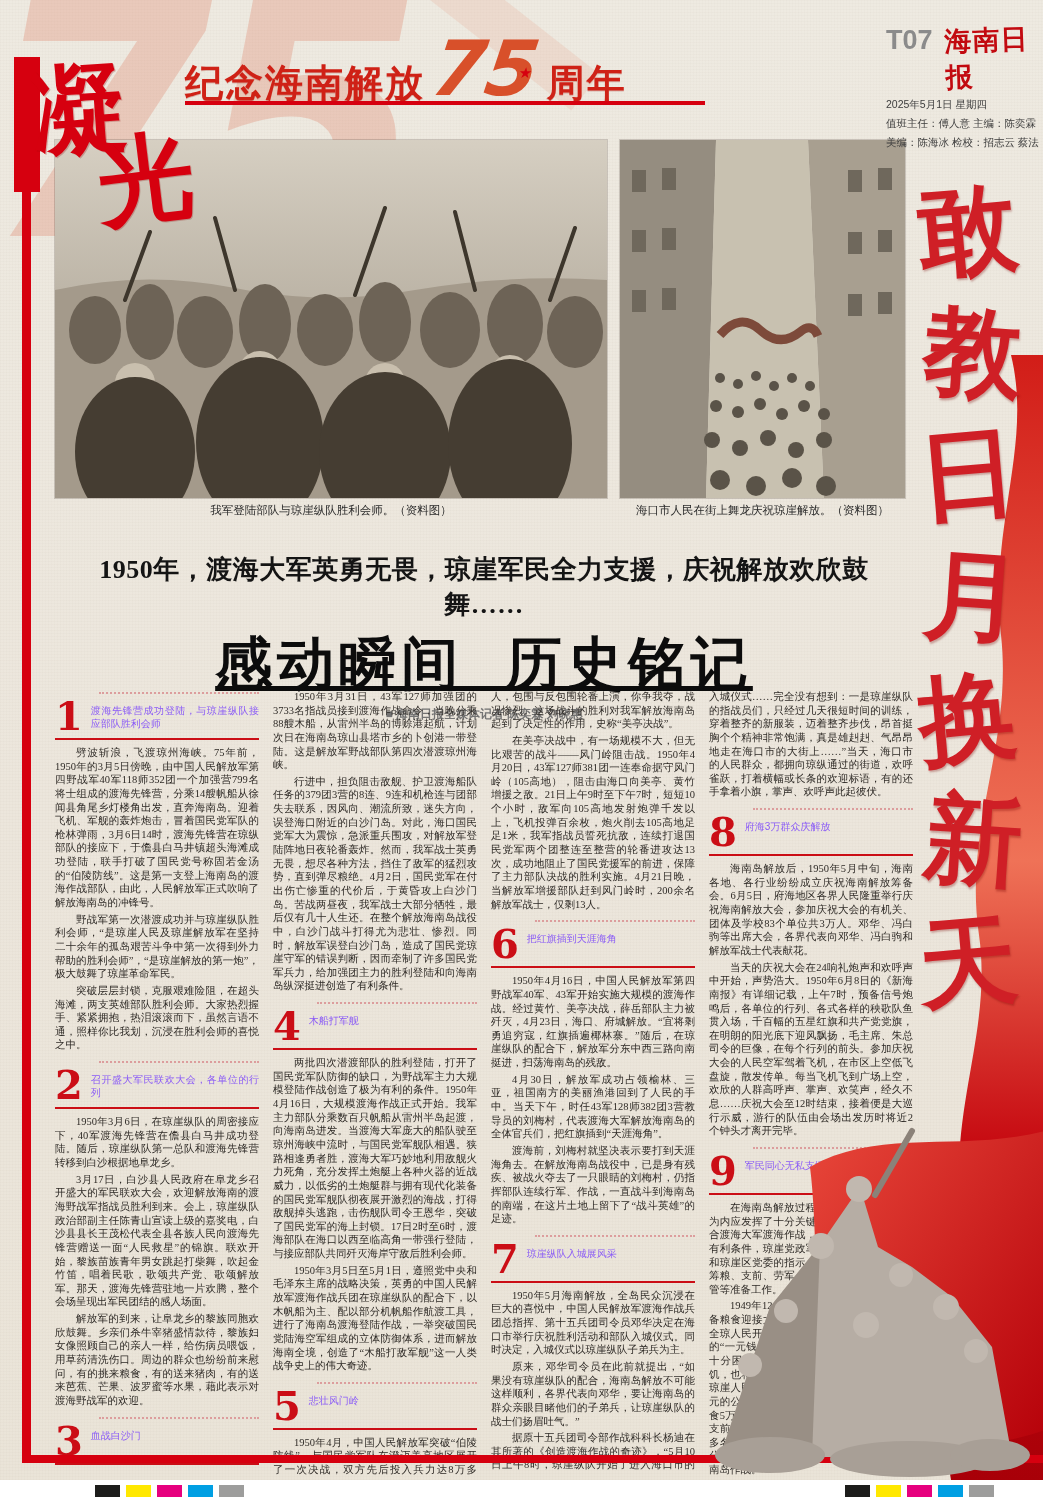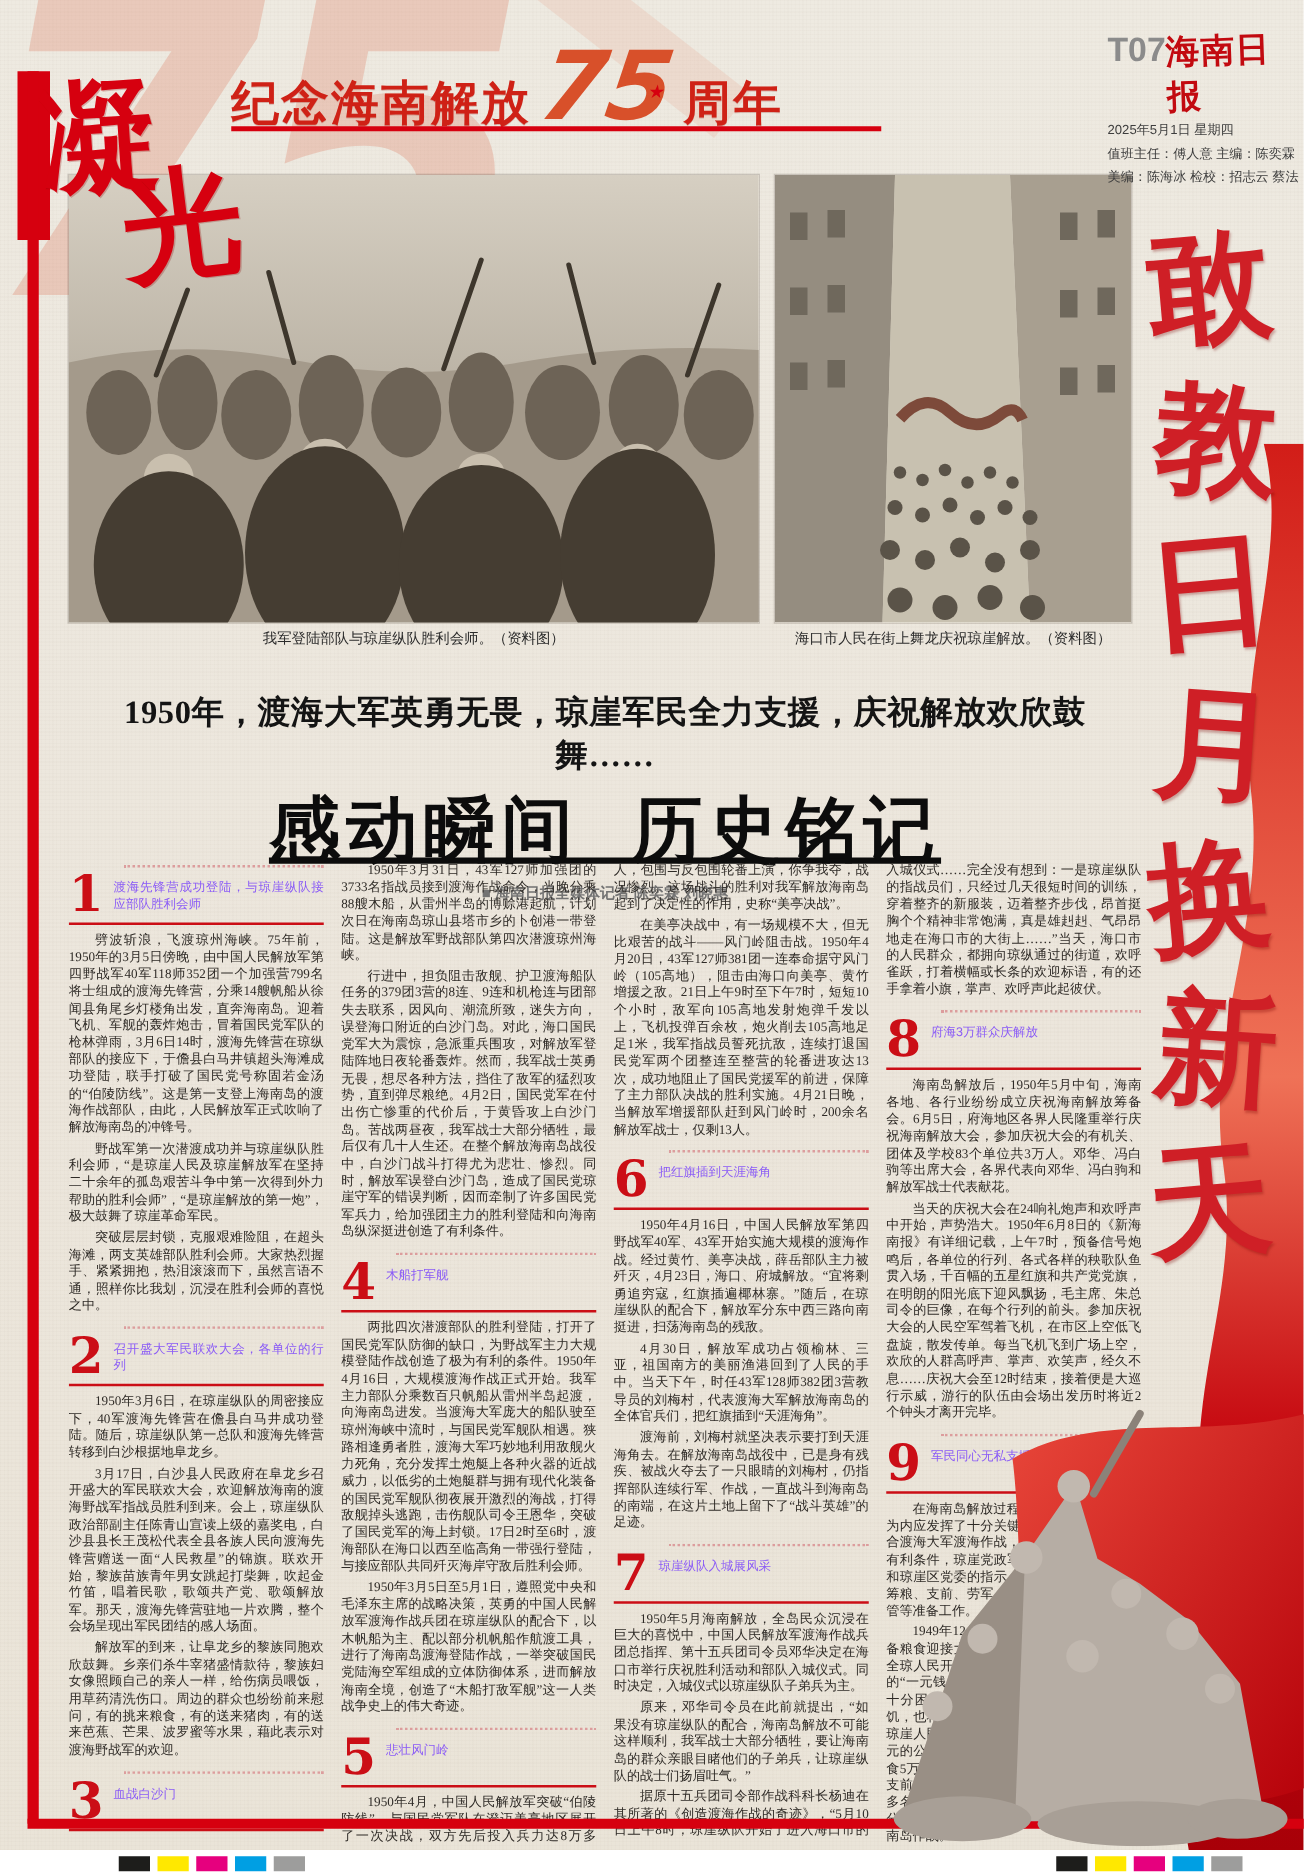--- a/index.html
+++ b/index.html
@@ -25,21 +25,21 @@
   
   .banner{position:absolute;left:185px;top:30px;height:72px;display:flex;align-items:flex-end;z-index:6;}
   .banner-text{font-family:"Liberation Sans",sans-serif;font-weight:900;font-size:38px;line-height:1;
     color:#cf2116;letter-spacing:2px;text-shadow:0 1px 0 rgba(150,20,10,.25);}
   .banner-num{position:relative;font-family:"DejaVu Sans",sans-serif;font-weight:900;font-style:italic;
     font-size:76px;line-height:.85;color:#d8502a;margin:0 8px;transform:skewX(-8deg);}
   .banner-star{position:absolute;right:6px;top:30px;font-size:15px;color:#d6000f;font-style:normal;}
   .banner-rule{position:absolute;left:185px;top:101px;width:520px;height:4px;background:#d6000f;z-index:6;}
   
   .masthead{position:absolute;left:886px;top:22px;width:154px;z-index:6;}
-  .mast-top{display:flex;align-items:baseline;gap:0;}
+  .mast-top{display:flex;align-items:baseline;gap:12px;}
   .page-label{font-family:"Liberation Sans",sans-serif;font-weight:700;font-size:27px;color:#8b8b8b;}
   .paper-name{font-size:27px;font-weight:700;color:#c20a10;font-family:"Liberation Serif",serif;
     transform:rotate(-2deg);letter-spacing:1px;}
   .mast-line{font-size:10.5px;line-height:1.5;color:#3d3d3d;font-family:"Liberation Sans",sans-serif;font-weight:400;margin-top:3px;}
   
   .photo{position:absolute;top:140px;height:358px;z-index:5;box-shadow:0 0 0 1px rgba(90,80,70,.25);}
   .photo-left{left:55px;width:552px;}
   .photo-right{left:620px;width:285px;}
   .photo svg{display:block;width:100%;height:100%;}
   .caption{position:absolute;top:503px;z-index:5;text-align:center;font-family:"Liberation Sans",sans-serif;
@@ -288,21 +288,21 @@
         <p>1950年4月16日，中国人民解放军第四野战军40军、43军开始实施大规模的渡海作战。经过黄竹、美亭决战，薛岳部队主力被歼灭，4月23日，海口、府城解放。“宜将剩勇追穷寇，红旗插遍椰林寨。”随后，在琼崖纵队的配合下，解放军分东中西三路向南挺进，扫荡海南岛的残敌。</p>
         <p>4月30日，解放军成功占领榆林、三亚，祖国南方的美丽渔港回到了人民的手中。当天下午，时任43军128师382团3营教导员的刘梅村，代表渡海大军解放海南岛的全体官兵们，把红旗插到“天涯海角”。</p>
         <p>渡海前，刘梅村就坚决表示要打到天涯海角去。在解放海南岛战役中，已是身有残疾、被战火夺去了一只眼睛的刘梅村，仍指挥部队连续行军、作战，一直战斗到海南岛的南端，在这片土地上留下了“战斗英雄”的足迹。</p>
       </section>
       <section class="sec">
         <div class="sec-head">
           <span class="sec-num">7</span>
           <span class="sec-title">琼崖纵队入城展风采</span>
         </div>
         <p>1950年5月海南解放，全岛民众沉浸在巨大的喜悦中，中国人民解放军渡海作战兵团总指挥、第十五兵团司令员邓华决定在海口市举行庆祝胜利活动和部队入城仪式。同时决定，入城仪式以琼崖纵队子弟兵为主。</p>
-        <p>原来，邓华司令员在此前就提出，“如果没有琼崖纵队的配合，海南岛解放不可能这样顺利，我军战士大部分牺牲，要让海南岛的群众亲眼目睹他们的子弟兵，让琼崖纵队的战士们扬眉吐气。”</p>
+        <p>原来，邓华司令员在此前就提出，“如果没有琼崖纵队的配合，海南岛解放不可能这样顺利，各界代表向邓华，要让海南岛的群众亲眼目睹他们的子弟兵，让琼崖纵队的战士们扬眉吐气。”</p>
         <p>据原十五兵团司令部作战科科长杨迪在其所著的《创造渡海作战的奇迹》，“5月10日上午8时，琼崖纵队开始了进入海口市的入城仪式……完全没有想到：一是琼崖纵队的指战员们，只经过几天很短时间的训练，穿着整齐的新服装，迈着整齐步伐，昂首挺胸个个精神非常饱满，真是雄赳赳、气昂昂地走在海口市的大街上……”当天，海口市的人民群众，都拥向琼纵通过的街道，欢呼雀跃，打着横幅或长条的欢迎标语，有的还手拿着小旗，掌声、欢呼声此起彼伏。</p>
       </section>
       <section class="sec">
         <div class="sec-head">
           <span class="sec-num">8</span>
           <span class="sec-title">府海3万群众庆解放</span>
         </div>
         <p>海南岛解放后，1950年5月中旬，海南各地、各行业纷纷成立庆祝海南解放筹备会。6月5日，府海地区各界人民隆重举行庆祝海南解放大会，参加庆祝大会的有机关、团体及学校83个单位共3万人。邓华、冯白驹等出席大会，各界代表向邓华、冯白驹和解放军战士代表献花。</p>
         <p>当天的庆祝大会在24响礼炮声和欢呼声中开始，声势浩大。1950年6月8日的《新海南报》有详细记载，上午7时，预备信号炮鸣后，各单位的行列、各式各样的秧歌队鱼贯入场，千百幅的五星红旗和共产党党旗，在明朗的阳光底下迎风飘扬，毛主席、朱总司令的巨像，在每个行列的前头。参加庆祝大会的人民空军驾着飞机，在市区上空低飞盘旋，散发传单。每当飞机飞到广场上空，欢欣的人群高呼声、掌声、欢笑声，经久不息……庆祝大会至12时结束，接着便是大巡行示威，游行的队伍由会场出发历时将近2个钟头才离开完毕。</p>
       </section>

